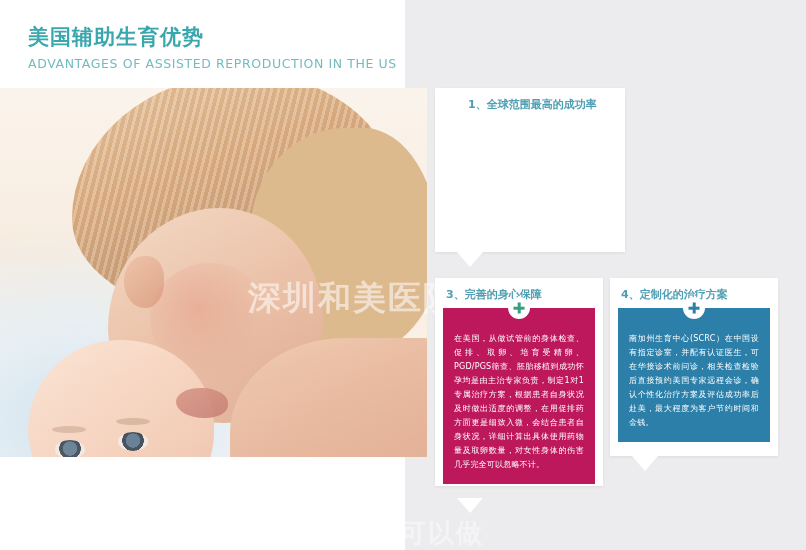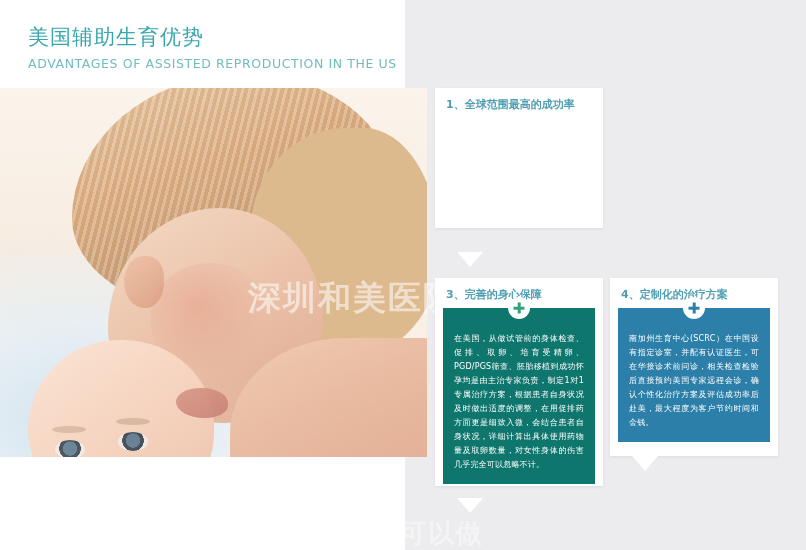--- a/index.html
+++ b/index.html
@@ -13,21 +13,21 @@
 
   
   .right-panel{
     position:absolute;left:405px;top:0;width:401px;height:550px;
     background:#ececee;
   }
 
   
   .heading{position:absolute;left:28px;top:24px;width:370px;}
   .heading .cn{
-    font-size:21px;font-weight:normal;color:#3aa7ad;letter-spacing:1px;
+    font-size:21px;font-weight:bold;color:#3aa7ad;letter-spacing:1px;
     line-height:1.25;white-space:nowrap;
   }
   .heading .en{
     margin-top:6px;font-size:12.5px;color:#72bcc0;letter-spacing:.6px;
     white-space:nowrap;
   }
 
   
   .photo{
     position:absolute;left:0;top:88px;width:427px;height:369px;
@@ -185,29 +185,29 @@
     <div class="baby-eye r"></div>
 
     <div class="lips"></div>
 
     <div class="soft"></div>
   </div>
 
   <div class="wm wm-main">深圳和美医院可以做</div>
   <div class="wm wm-bottom">深圳和美医院可以做</div>
 
-  <div class="card" id="card1" style="height: 140px;">
+  <div class="card" id="card1" style="height: 164px; padding-left: 22px;">
     <div class="title">1、全球范围最高的成功率</div>
     <div class="tail" style="top: 164px;"></div>
   </div>
 
 
   <div class="card" id="card3" style="height: 208px;">
     <div class="title">3、完善的身心保障</div>
-    <div class="block" style="background: #0f766e;">
+    <div class="block" style="background: #be185d;">
       <div class="plus" style="color: rgb(51, 160, 126);"></div>
       <div class="body">在美国，从做试管前的身体检查、促排、取卵、培育受精卵、PGD/PGS筛查、胚胎移植到成功怀孕均是由主治专家负责，制定1对1专属治疗方案，根据患者自身状况及时做出适度的调整，在用促排药方面更是细致入微，会结合患者自身状况，详细计算出具体使用药物量及取卵数量，对女性身体的伤害几乎完全可以忽略不计。</div>
     </div>
     <div class="tail" style="top: 220px;"></div>
   </div>
 
   <div class="card" id="card4" style="height: 178px;">
     <div class="title">4、定制化的治疗方案</div>
     <div class="block" style="background: rgb(43, 127, 168);">
       <div class="plus" style="color: rgb(43, 127, 168);"></div>

